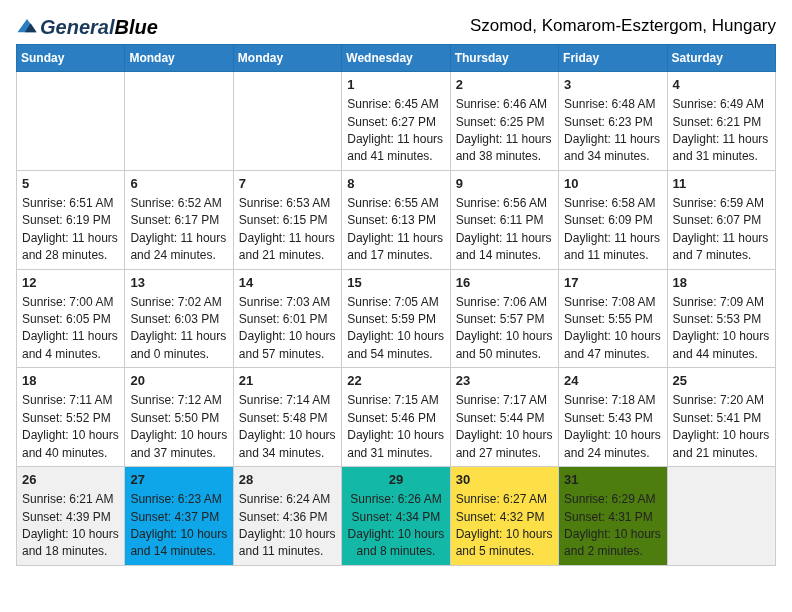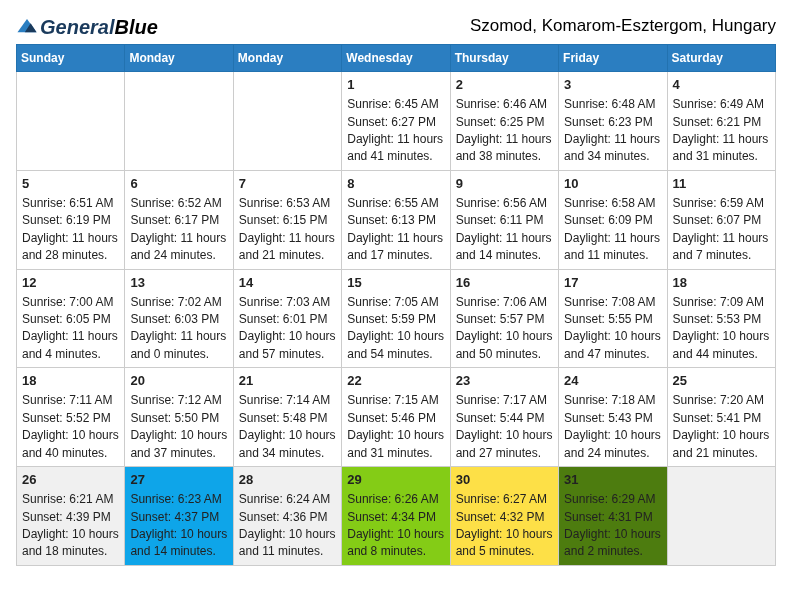--- a/index.html
+++ b/index.html
@@ -245,21 +245,21 @@
           <div class="day-info">Sunrise: 6:21 AM<br>Sunset: 4:39 PM<br>Daylight: 10 hours<br>and 18 minutes.</div>
         </td>
         <td style="background: #0ea5e9;">
           <span class="day-number">27</span>
           <div class="day-info">Sunrise: 6:23 AM<br>Sunset: 4:37 PM<br>Daylight: 10 hours<br>and 14 minutes.</div>
         </td>
         <td style="background: rgb(240, 240, 240);">
           <span class="day-number">28</span>
           <div class="day-info">Sunrise: 6:24 AM<br>Sunset: 4:36 PM<br>Daylight: 10 hours<br>and 11 minutes.</div>
         </td>
-        <td style="background: #84cc16;">
+        <td style="background: #14b8a6; text-align: center;">
           <span class="day-number">29</span>
           <div class="day-info">Sunrise: 6:26 AM<br>Sunset: 4:34 PM<br>Daylight: 10 hours<br>and 8 minutes.</div>
         </td>
         <td style="background: #fde047;">
           <span class="day-number">30</span>
           <div class="day-info">Sunrise: 6:27 AM<br>Sunset: 4:32 PM<br>Daylight: 10 hours<br>and 5 minutes.</div>
         </td>
         <td style="background: #4d7c0f;">
           <span class="day-number">31</span>
           <div class="day-info">Sunrise: 6:29 AM<br>Sunset: 4:31 PM<br>Daylight: 10 hours<br>and 2 minutes.</div>

